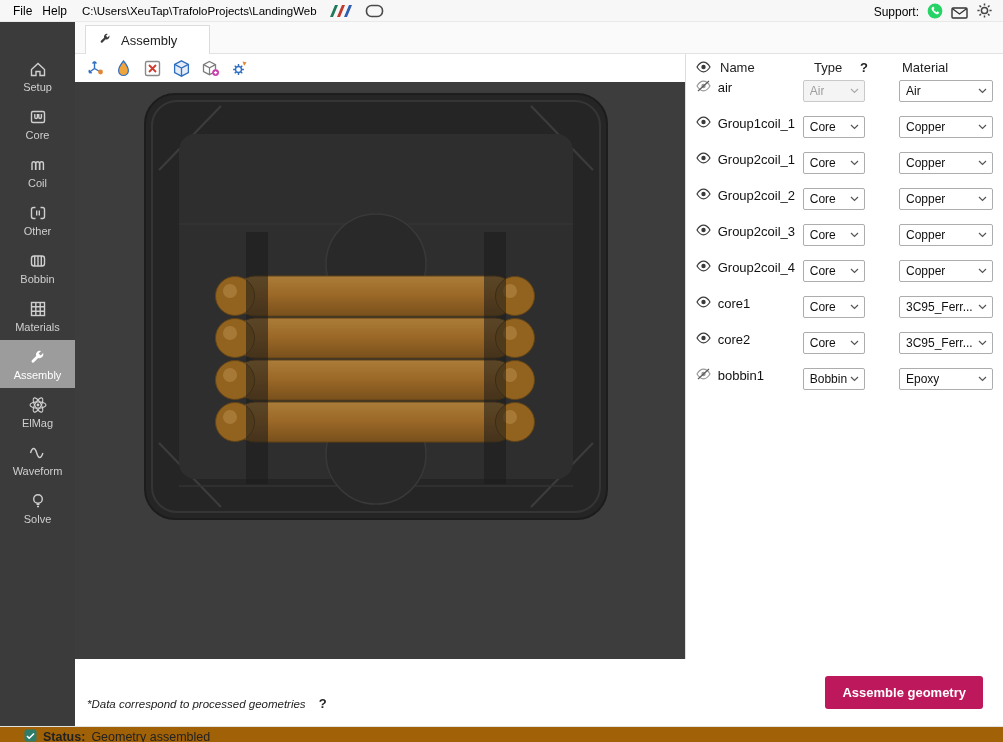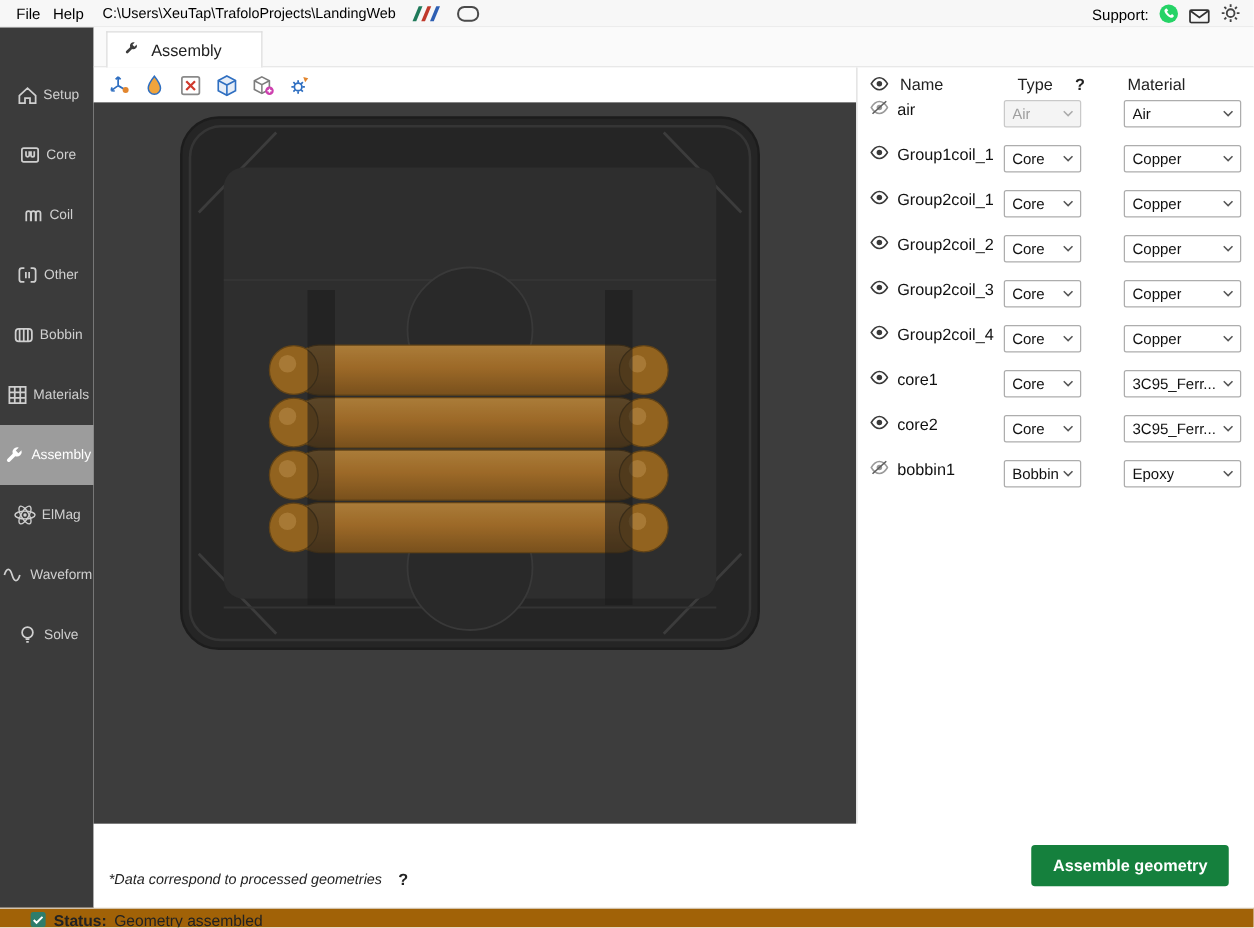--- a/index.html
+++ b/index.html
@@ -14,21 +14,21 @@
   .logo { margin-left: 12px; display: flex; align-items: center; }
   .spacer { flex: 1; }
   .support { display: flex; align-items: flex-end; gap: 8px; font-size: 12px; }
   .support .sicon { display: flex; align-items: center; cursor: pointer; }
 
   
   .app { display: flex; height: 704px; }
 
   .sidebar { width: 75px; background: #3b3b3b; padding-top: 30px;
     display: flex; flex-direction: column; flex-shrink: 0; }
-  .side-item { height: 48px; display: flex; flex-direction: row; align-items: center;
+  .side-item { height: 48px; display: flex; flex-direction: column; align-items: center;
     justify-content: center; gap: 3px; color: #cfcfcf; font-size: 11px; cursor: pointer; }
   .side-item .side-label { line-height: 11px; }
   .side-item.active { background: #9c9c9c; color: #ffffff; }
   .side-item.dimmed { background: #585858; color: #979797; }
   .side-icon svg { display: block; }
 
   .main { flex: 1; display: flex; flex-direction: column; background: #fff; min-width: 0; }
 
   
   .tabbar { height: 32px; background: #fafafa; border-bottom: 1px solid #e2e2e2;
@@ -69,21 +69,21 @@
   .select .sel-text { white-space: nowrap; overflow: hidden; }
   .col-material .select { width: 94px; }
   .select.disabled { color: #9f9f9f; background: #f4f4f4; border-color: #c9c9c9; }
 
   
   .footer { height: 67px; display: flex; align-items: center; justify-content: space-between;
     padding: 0 20px 0 12px; background: #fff; flex-shrink: 0; }
   .footnote { font-size: 11.5px; color: #222; display: flex; align-items: center; gap: 13px; margin-top: 22px; }
   .footnote .note-text { font-style: italic; }
   .footnote .note-help { font-weight: bold; font-size: 13px; }
-  .assemble-btn { background: #15803d; color: #fff; border: none; border-radius: 3px;
+  .assemble-btn { background: #be185d; color: #fff; border: none; border-radius: 3px;
     font-family: "Liberation Sans", sans-serif; font-size: 13px; font-weight: bold;
     padding: 9px 17px; cursor: pointer; }
 
   
   .statusbar { height: 16px; background: #a16207; border-top: 1px solid #e2e2e2;
     display: flex; align-items: flex-start; gap: 6px; padding-left: 24px;
     font-size: 12.5px; line-height: 20px; color: #222; overflow: hidden; }
   .statusbar .status-label { font-weight: bold; }
   .statusbar svg { margin-top: 2px; flex-shrink: 0; }
 </style>

